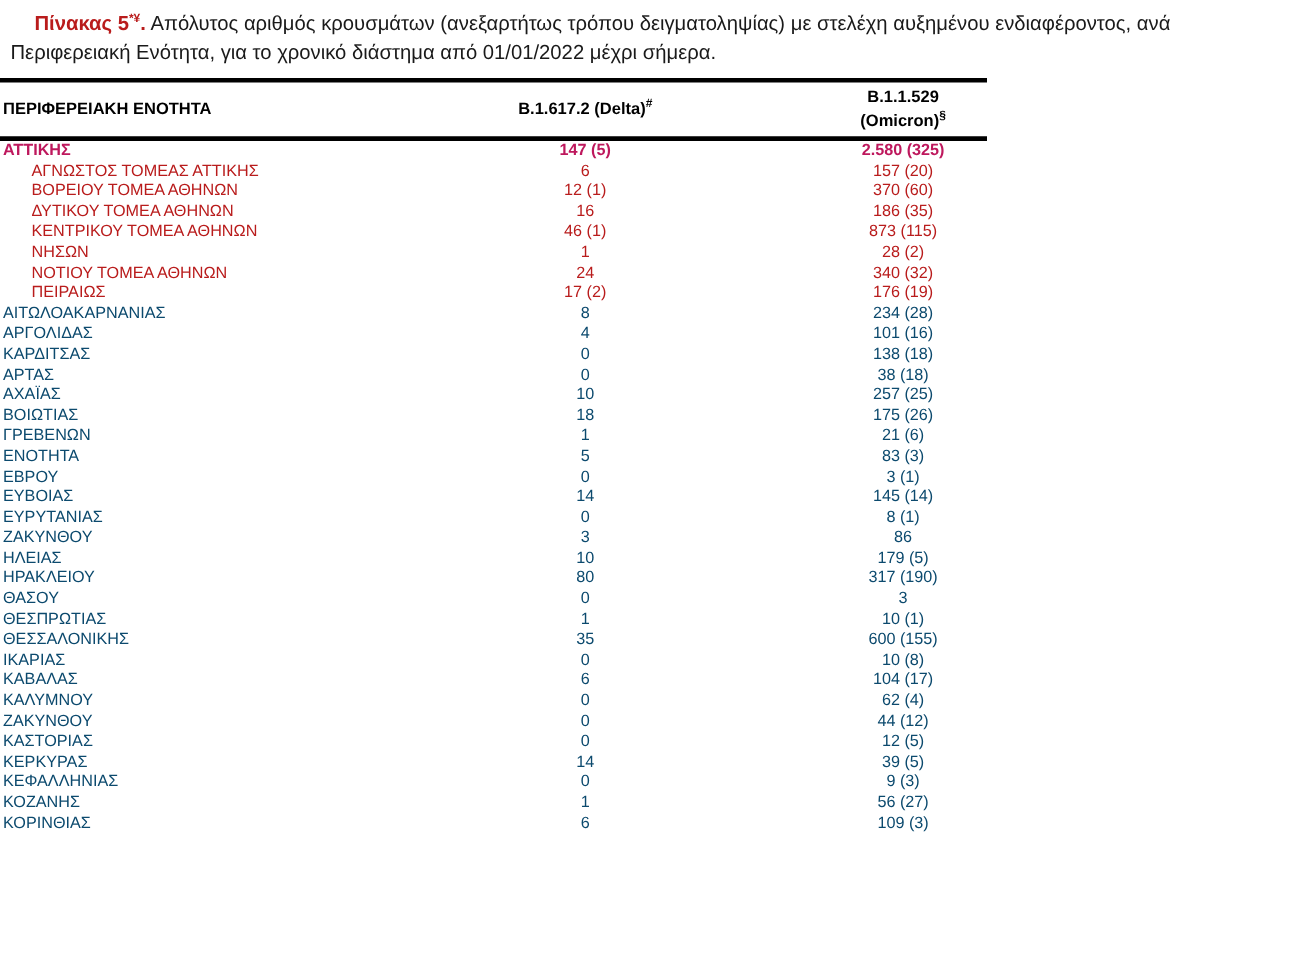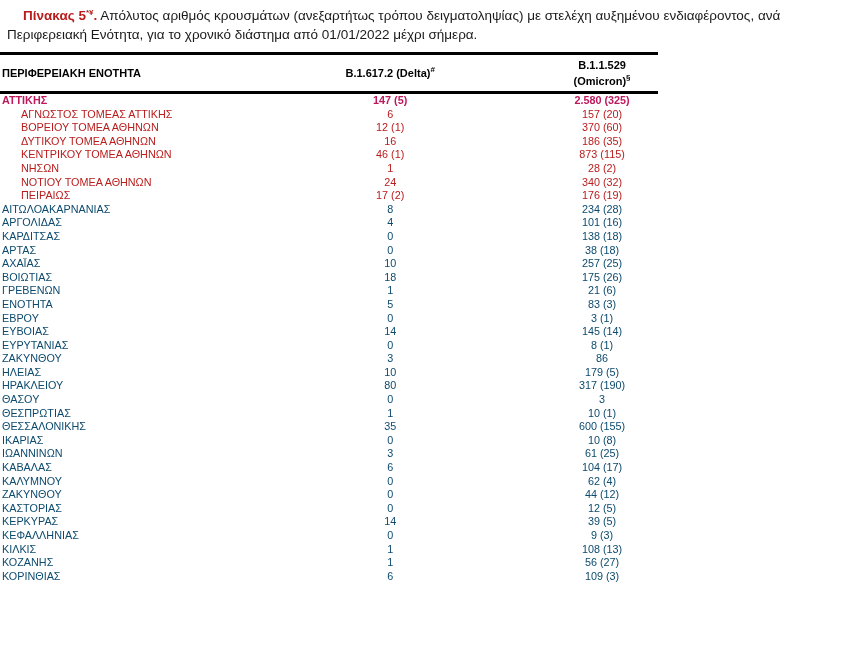--- a/index.html
+++ b/index.html
@@ -207,25 +207,20 @@
     <td class="name">ΘΕΣΣΑΛΟΝΙΚΗΣ</td>
     <td class="delta">35</td>
     <td class="omicron">600 (155)</td>
   </tr>
         <tr class="row-main">
     <td class="name">ΙΚΑΡΙΑΣ</td>
     <td class="delta">0</td>
     <td class="omicron">10 (8)</td>
   </tr>
         <tr class="row-main">
-    <td class="name">ΙΩΑΝΝΙΝΩΝ</td>
-    <td class="delta">3</td>
-    <td class="omicron">61 (25)</td>
-  </tr>
-        <tr class="row-main">
     <td class="name">ΚΑΒΑΛΑΣ</td>
     <td class="delta">6</td>
     <td class="omicron">104 (17)</td>
   </tr>
         <tr class="row-main">
     <td class="name">ΚΑΛΥΜΝΟΥ</td>
     <td class="delta">0</td>
     <td class="omicron">62 (4)</td>
   </tr>
         <tr class="row-main">
@@ -240,25 +235,20 @@
   </tr>
         <tr class="row-main">
     <td class="name">ΚΕΡΚΥΡΑΣ</td>
     <td class="delta">14</td>
     <td class="omicron">39 (5)</td>
   </tr>
         <tr class="row-main">
     <td class="name">ΚΕΦΑΛΛΗΝΙΑΣ</td>
     <td class="delta">0</td>
     <td class="omicron">9 (3)</td>
-  </tr>
-        <tr class="row-main">
-    <td class="name">ΚΙΛΚΙΣ</td>
-    <td class="delta">1</td>
-    <td class="omicron">108 (13)</td>
   </tr>
         <tr class="row-main">
     <td class="name">ΚΟΖΑΝΗΣ</td>
     <td class="delta">1</td>
     <td class="omicron">56 (27)</td>
   </tr>
         <tr class="row-main">
     <td class="name">ΚΟΡΙΝΘΙΑΣ</td>
     <td class="delta">6</td>
     <td class="omicron">109 (3)</td>

